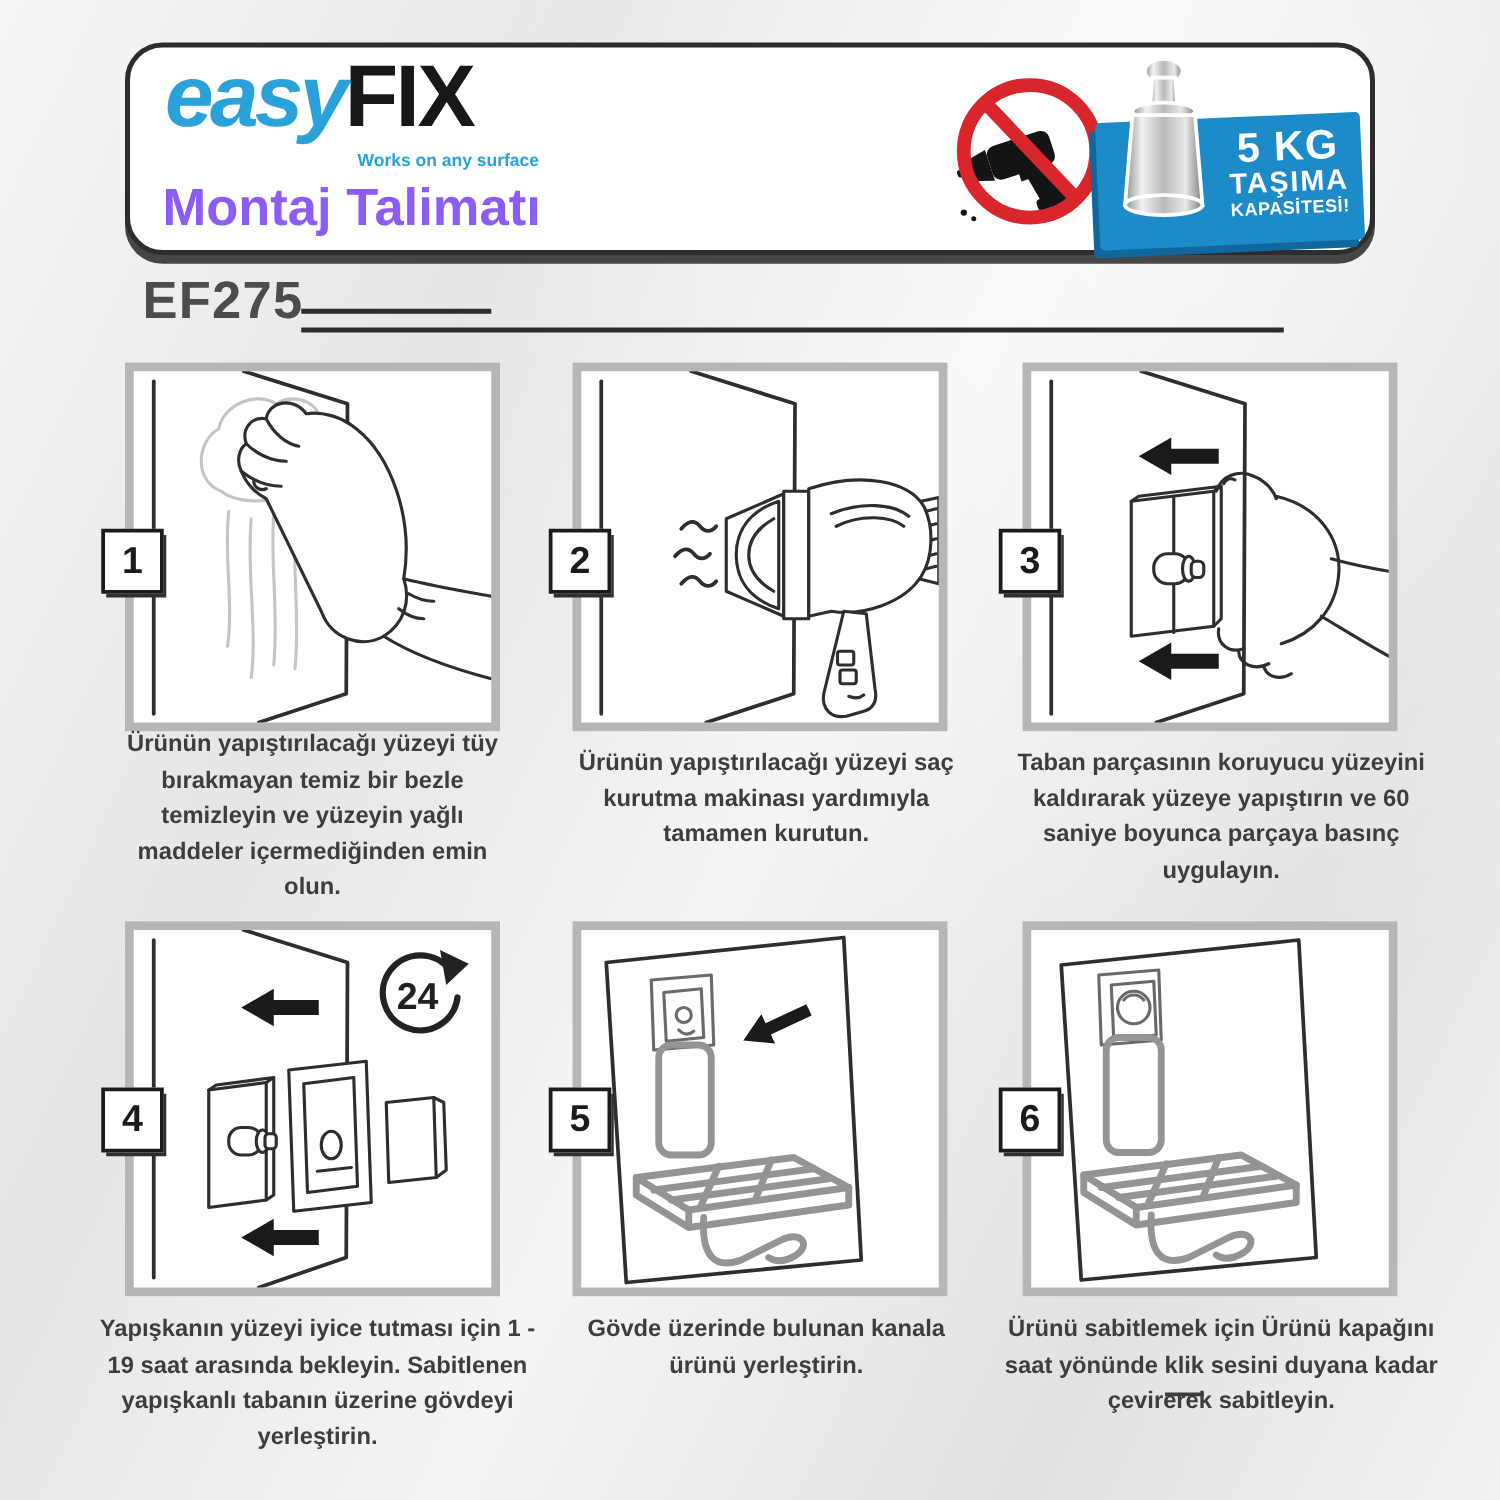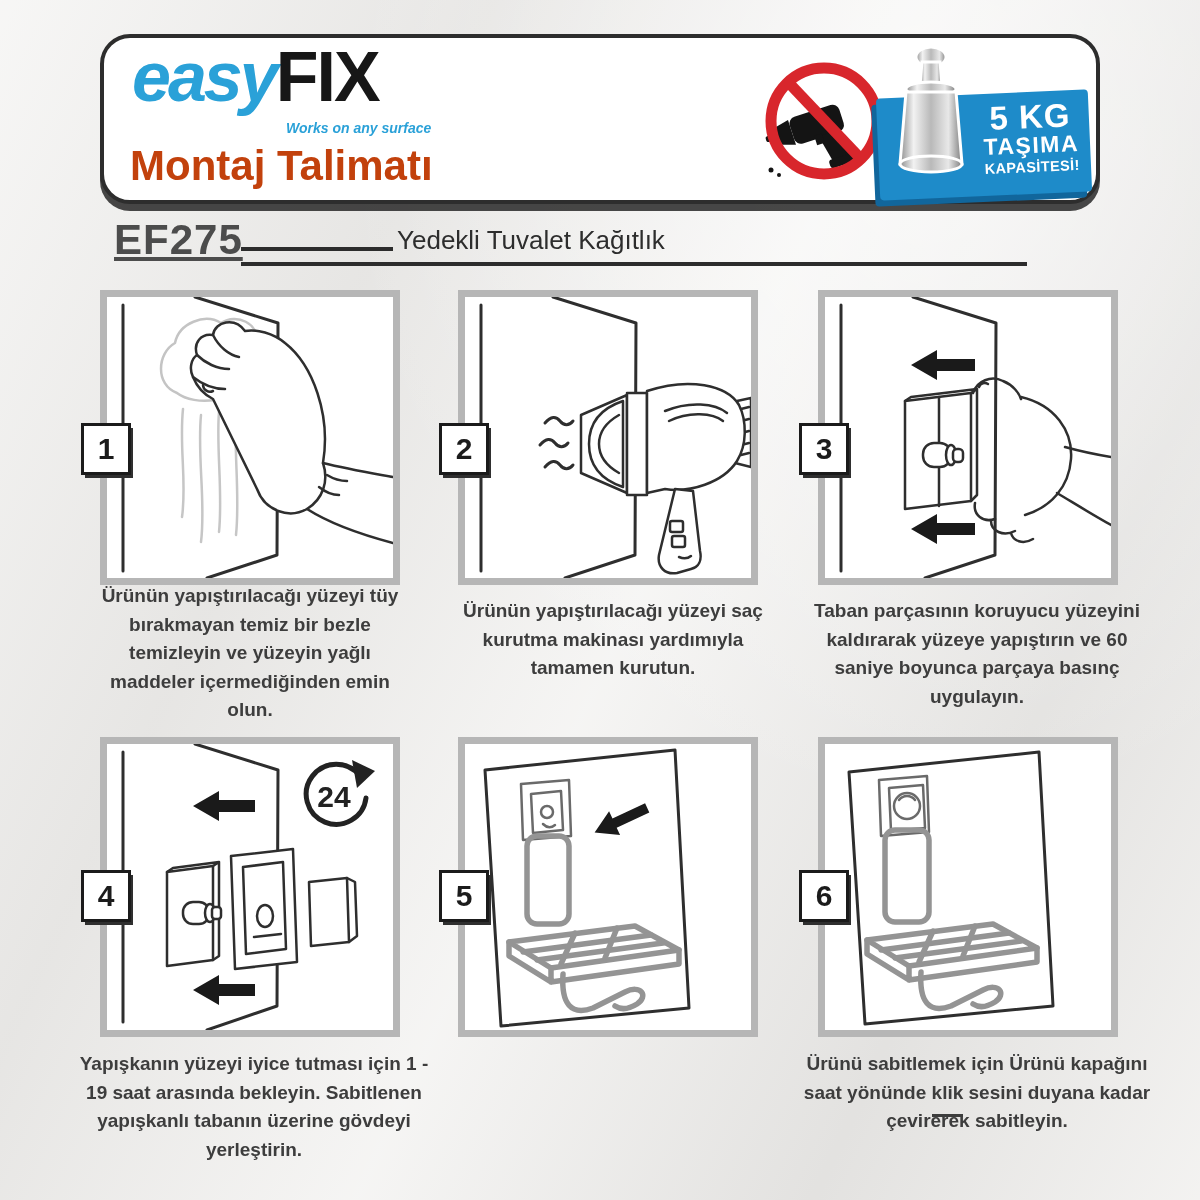--- a/index.html
+++ b/index.html
@@ -14,36 +14,36 @@
   
   .header-card {
     position:absolute; left:100px; top:34px; width:1000px; height:170px;
     background:#fff; border:4px solid #2d2d2d; border-radius:30px;
     box-shadow:0 7px 0 rgba(45,45,45,.88);
     box-sizing:border-box;
   }
   .logo-line { position:absolute; left:28px; top:4px; line-height:1; white-space:nowrap; }
   .logo-easy { font-size:70px; font-weight:bold; font-style:italic; letter-spacing:-3px; color:#2aa1d8; }
   .logo-fix  { font-size:70px; font-weight:bold; letter-spacing:-2px; color:#171717; }
-  .tagline   { position:absolute; left:182px; top:82px; font-size:14px; font-weight:bold; font-style:italic; color:#2aa1d8; white-space:nowrap; }
-  .header-title { position:absolute; left:26px; top:104px; font-size:42px; font-weight:bold; color:#c2410c; white-space:nowrap; }
+  .tagline   { position:absolute; left:182px; top:82px; font-size:14px; font-weight:bold; color:#2aa1d8; white-space:nowrap; }
+  .header-title { position:absolute; left:26px; top:104px; font-size:42px; font-weight:bold; color:#8b5cf6; white-space:nowrap; }
   .no-drill { position:absolute; left:657px; top:20px; width:126px; height:126px; }
   .badge-wrap { position:absolute; left:772px; top:6px; width:220px; height:162px; }
   .badge-blue {
     position:absolute; left:2px; top:50px; width:212px; height:102px;
     background:#1e8bc9; transform:rotate(-2.5deg); border-radius:4px;
     box-shadow:-5px 6px 0 #11669c;
   }
   .badge-weight { position:absolute; left:16px; top:0px; width:78px; height:134px; }
   .badge-text { position:absolute; left:98px; top:56px; width:114px; text-align:center; color:#fff; transform:rotate(-2.5deg); }
   .bt1 { font-size:33px; font-weight:bold; line-height:1; letter-spacing:1px; }
   .bt2 { font-size:23px; font-weight:bold; line-height:1.1; letter-spacing:1.5px; }
   .bt3 { font-size:14.5px; font-weight:bold; line-height:1.35; letter-spacing:.4px; }
   
-  .prod-code { position:absolute; left:114px; top:216px; font-size:42px; font-weight:bold; color:#4c4c4c; letter-spacing:1px;text-decoration:underline; }
+  .prod-code { position:absolute; left:114px; top:216px; font-size:42px; font-weight:bold; color:#4c4c4c; letter-spacing:1px; }
   .line-short { position:absolute; left:241px; top:247px; width:152px; height:4px; background:#2c2c2c; }
   .prod-name { position:absolute; left:397px; top:225px; font-size:26px; font-weight:500; color:#2d2d2d; white-space:nowrap; }
   .line-long  { position:absolute; left:241px; top:262px; width:786px; height:4px; background:#2c2c2c; }
   
   .step { position:absolute; width:300px; }
   .frame {
     position:relative; width:300px; background:#fff;
     border:7px solid #b6b6b6; box-sizing:border-box;
   }
   .r1 .frame { height:295px; }
@@ -128,21 +128,20 @@
       <div class="badge-text">
         <div class="bt1">5 KG</div>
         <div class="bt2">TAŞIMA</div>
         <div class="bt3">KAPASİTESİ!</div>
       </div>
     </div>
   </div>
 
   <div class="prod-code">EF275</div>
   <div class="line-short"></div>
-  <div class="prod-name">Yedekli Tuvalet Kağıtlık</div>
   <div class="line-long"></div>
 
   <div class="step r1" style="left:100px; top:290px;">
     <div class="frame">
       <div class="stepnum">1</div>
       <svg class="ill" width="286" height="281" viewBox="0 0 286 281">
         <path class="sk thick" d="M16,8 V274"></path>
         <path class="sk thick" d="M88,0 L171,26 L170,258 L100,281"></path>
         <path class="ltf" d="M70,96 C48,88 50,56 68,46 C72,26 98,16 114,26 C130,16 152,26 150,46 C158,60 152,78 138,86 C130,104 88,110 70,96 Z"></path>
         <path class="lt" d="M76,112 C72,150 80,185 75,220 M94,118 C90,160 99,205 94,245 M112,115 C109,150 116,195 112,235 M129,120 C127,158 133,200 129,238" stroke="#d4d4d4"></path>
@@ -265,20 +264,21 @@
           <rect x="62" y="92" width="42" height="88" rx="10"></rect>
           <path d="M44,198 L170,182 L214,206 L86,224 Z"></path>
           <path d="M58,208 L186,191 M72,216 L198,199"></path>
           <path d="M110,189 L96,220 M152,184 L140,214"></path>
           <path d="M44,198 L44,212 L86,238 L86,224 M214,206 L214,220 L86,238"></path>
           <path d="M98,230 C96,260 106,272 128,264 L160,248 C176,240 184,252 172,260 C164,265 156,266 150,262"></path>
         </g>
       </svg>
     </div>
   </div>
+  <div class="caption cap5">Gövde üzerinde bulunan kanala ürünü yerleştirin.</div>
 
   <div class="step r2" style="left:818px; top:737px;">
     <div class="frame">
       <div class="stepnum">6</div>
       <svg class="ill" width="286" height="286" viewBox="0 0 286 286">
         <path class="skf thick" d="M24,28 L214,8 L228,262 L40,280 Z"></path>
         <g>
           <path class="gry" d="M54,36 L102,32 L104,88 L56,92 Z"></path>
           <path class="gry" d="M64,44 L98,41 L100,84 L66,87 Z"></path>
           <circle class="gry" cx="82" cy="62" r="13"></circle>

